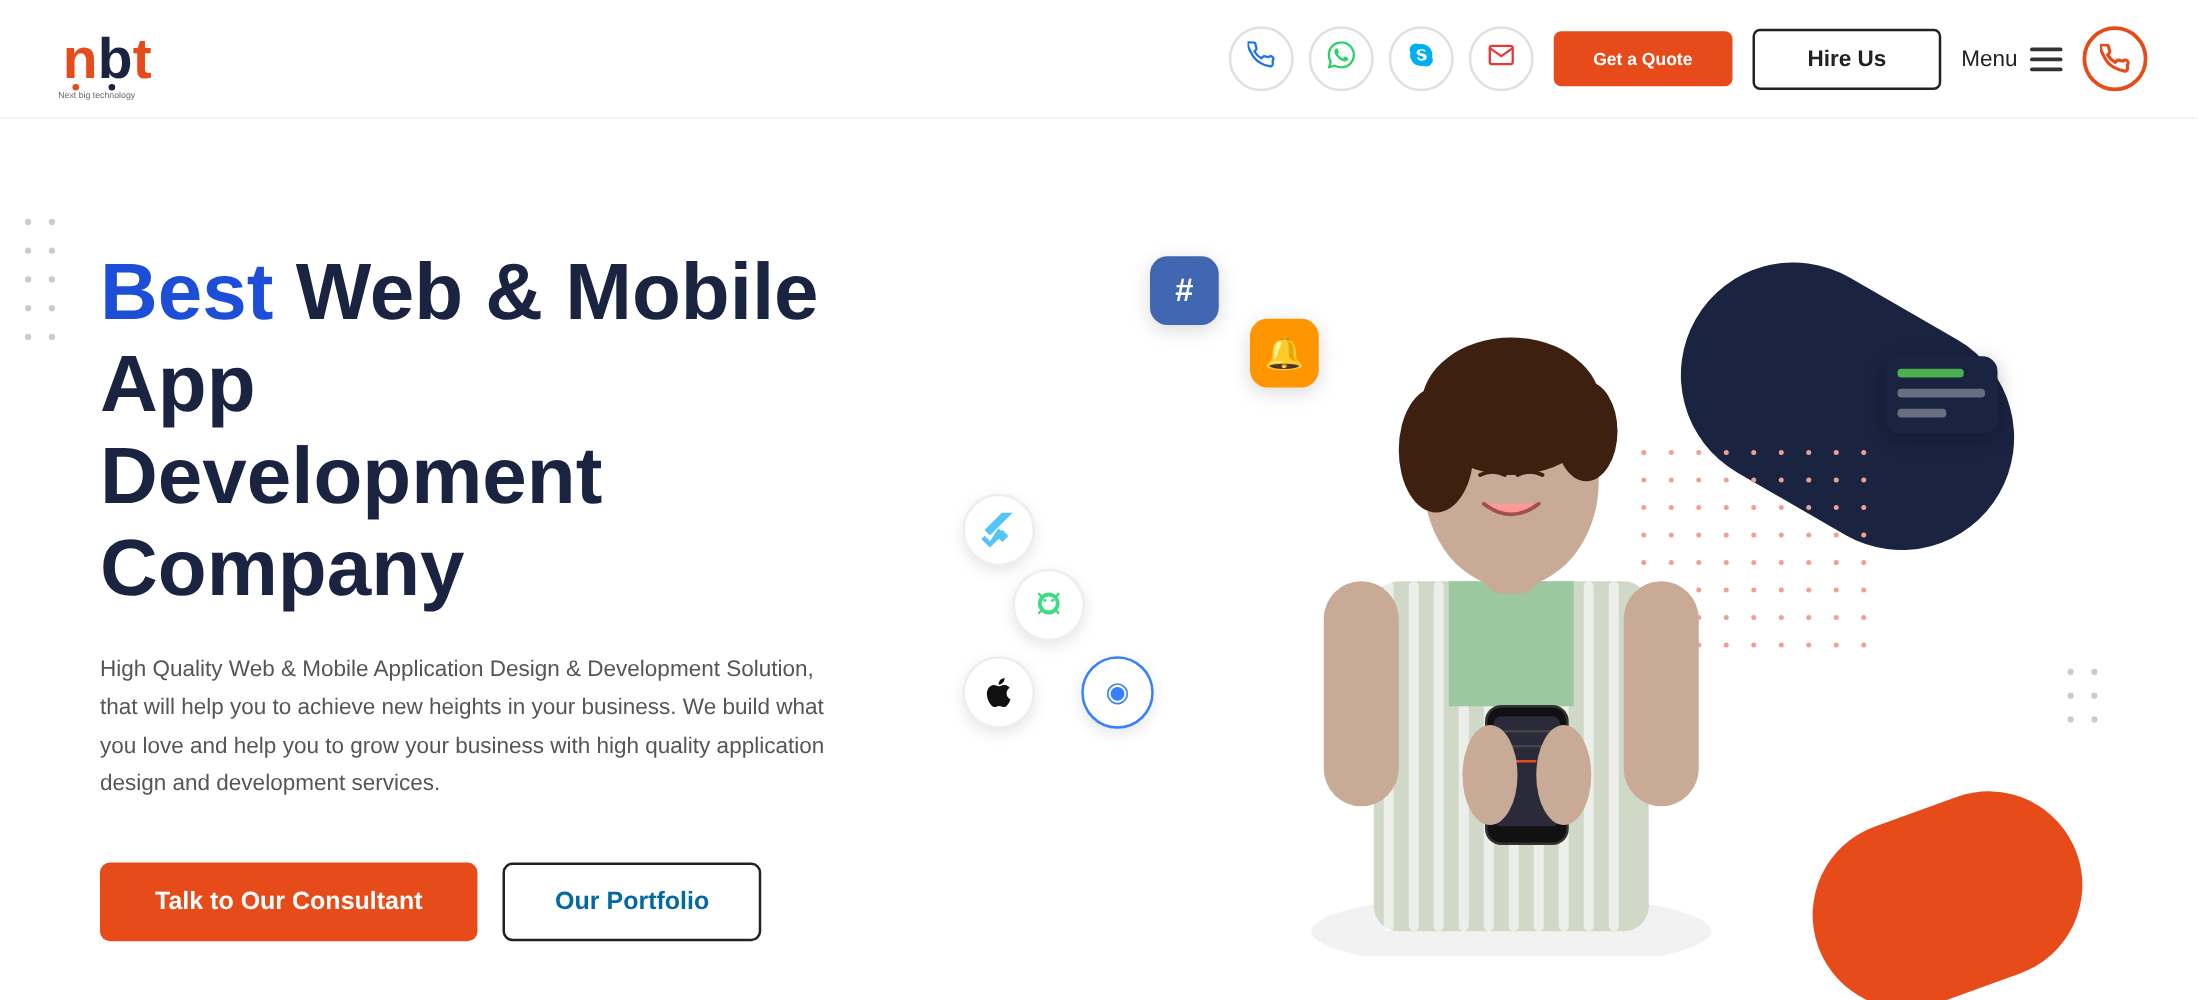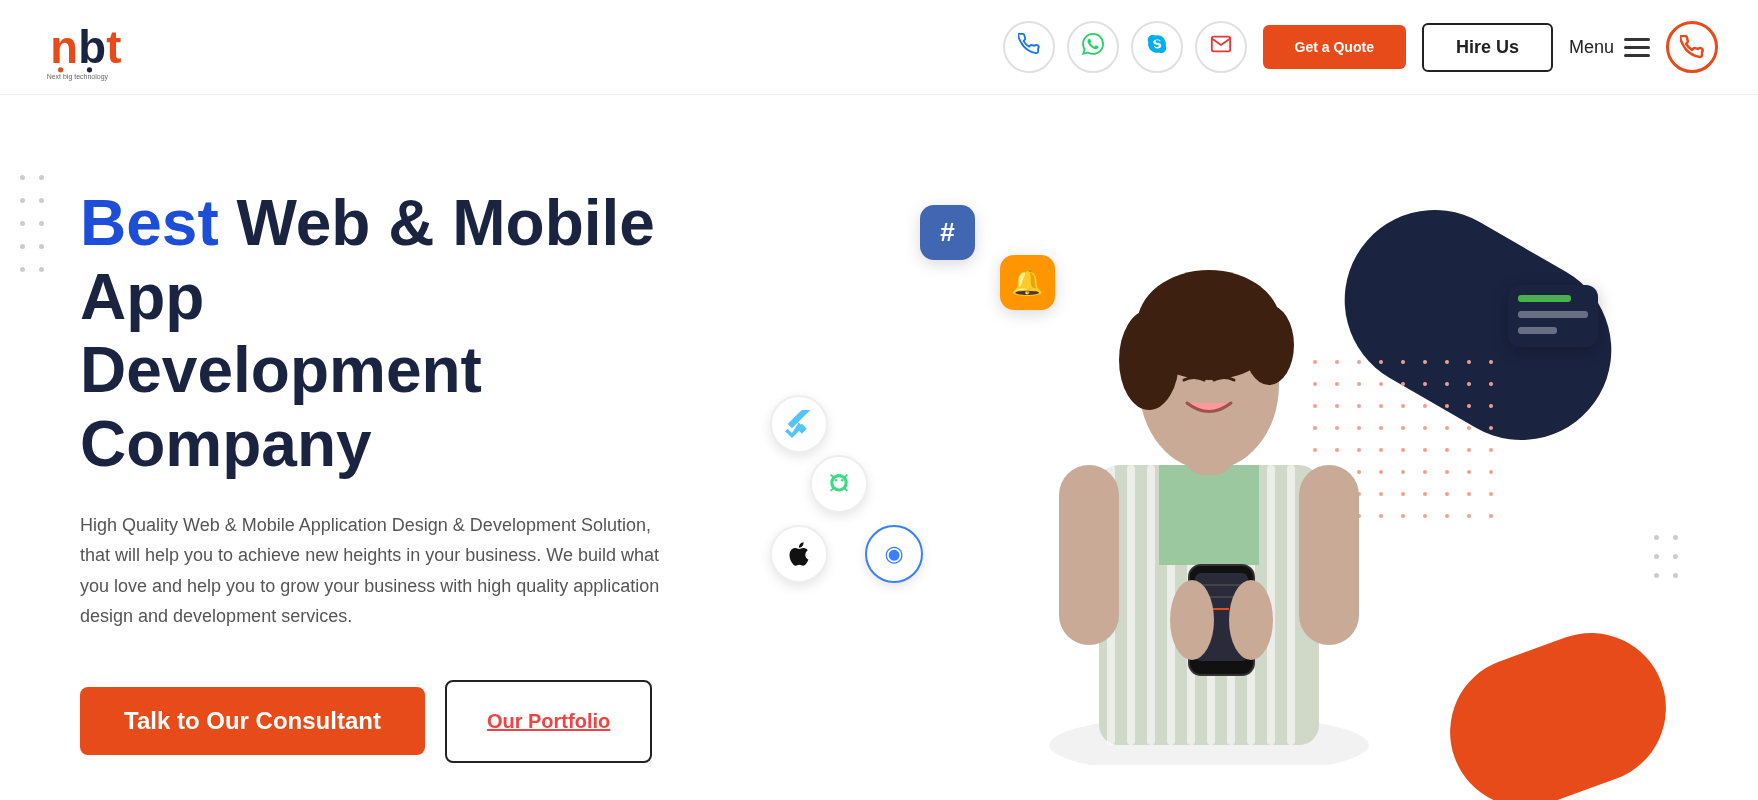--- a/index.html
+++ b/index.html
@@ -68,21 +68,21 @@
       font-size: 14px;
       font-weight: 600;
       cursor: pointer;
       white-space: nowrap;
     }
 
     .btn-hire-us {
       background: #fff;
       color: #222;
       border: 2px solid #222;
-      padding: 12px 32px;
+      padding: 12px 42px;
       border-radius: 6px;
       font-size: 18px;
       font-weight: 600;
       cursor: pointer;
       white-space: nowrap;
     }
 
     .menu-area {
       display: flex;
       align-items: center;
@@ -190,37 +190,36 @@
       gap: 20px;
       align-items: center;
     }
 
     .btn-talk {
       background: #e84b1a;
       color: #fff;
       border: none;
       padding: 20px 44px;
       border-radius: 8px;
-      font-size: 24px;
+      font-size: 20px;
       font-weight: 600;
       cursor: pointer;
       white-space: nowrap;
     }
 
     .btn-portfolio {
       background: #fff;
-      color: #ef4444;
+      color: #0369a1;
       border: 2px solid #222;
-      padding: 28px 40px;
+      padding: 18px 40px;
       border-radius: 8px;
       font-size: 20px;
       font-weight: 600;
       cursor: pointer;
       white-space: nowrap;
-      text-decoration: underline;
     }
 
     
     .hero-image-area {
       flex: 1;
       position: relative;
       min-height: 680px;
       display: flex;
       justify-content: center;
       align-items: center;

